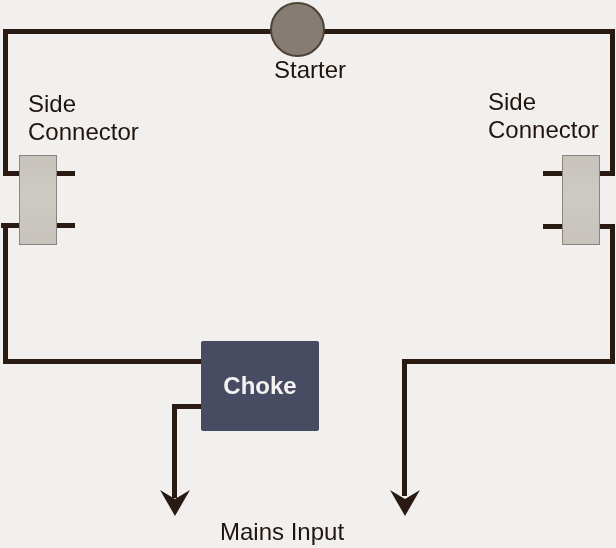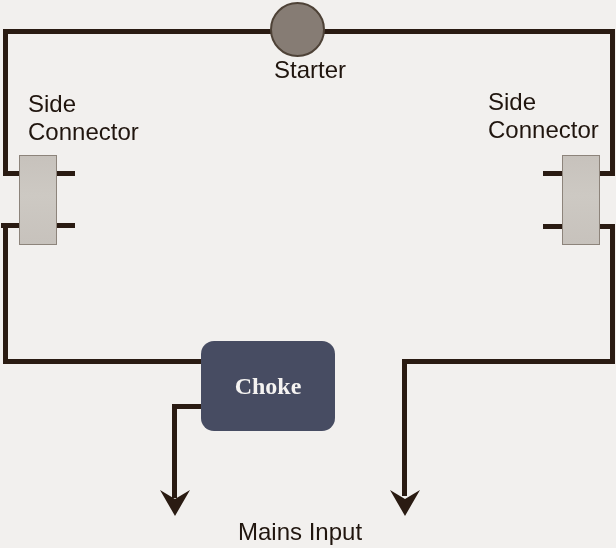--- a/index.html
+++ b/index.html
@@ -42,39 +42,39 @@
     border:2px solid var(--starter_border);
   }
   .connector{
     width:38px;height:90px;
     background:linear-gradient(180deg,var(--connector_fill) 0%,#cdc9c3 45%,var(--connector_fill) 100%);
     border:1px solid var(--connector_border);
   }
   .connector.left{left:19px;top:155px;}
   .connector.right{left:562px;top:155px;}
   .choke{
-    left:201px;top:341px;width:134px;height:90px;
-    border-radius:13px;
+    left:201px;top:341px;width:118px;height:90px;
+    border-radius:2px;
     background:var(--choke_fill);
     display:flex;align-items:center;justify-content:center;
     color:var(--choke_text);
-    font-size:24px;font-weight:bold;font-family:Liberation Serif, serif;
+    font-size:24px;font-weight:bold;
   }
   .label{
     position:absolute;
     color:var(--label_text);
     font-size:24px;
     line-height:28px;
     z-index:3;
     white-space:nowrap;
   }
   .label.starter-label{left:260px;top:56px;width:100px;text-align:center;}
   .label.side-left{left:28px;top:90px;}
   .label.side-right{left:488px;top:88px;}
-  .label.mains{left:220px;top:518px;margin-left:18px;}
+  .label.mains{left:220px;top:518px;}
   .arrowhead{
     position:absolute;
     z-index:1;
     color:var(--wire);
   }
 </style>
 </head>
 <body>
 
 <div class="stage">

